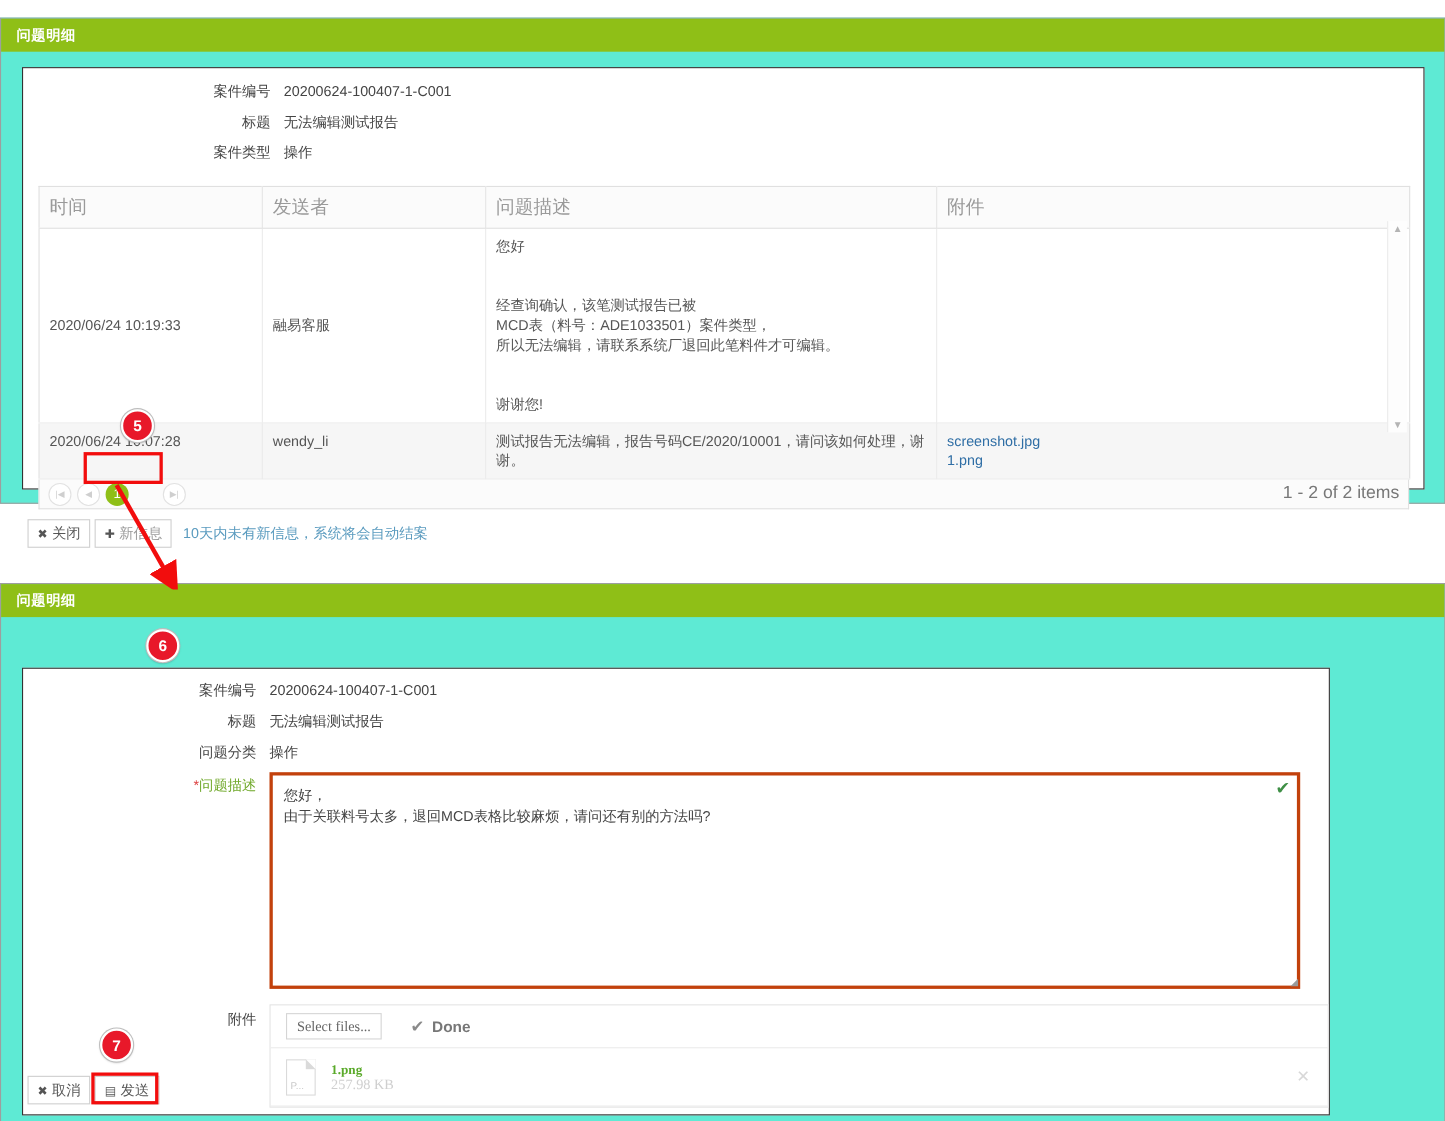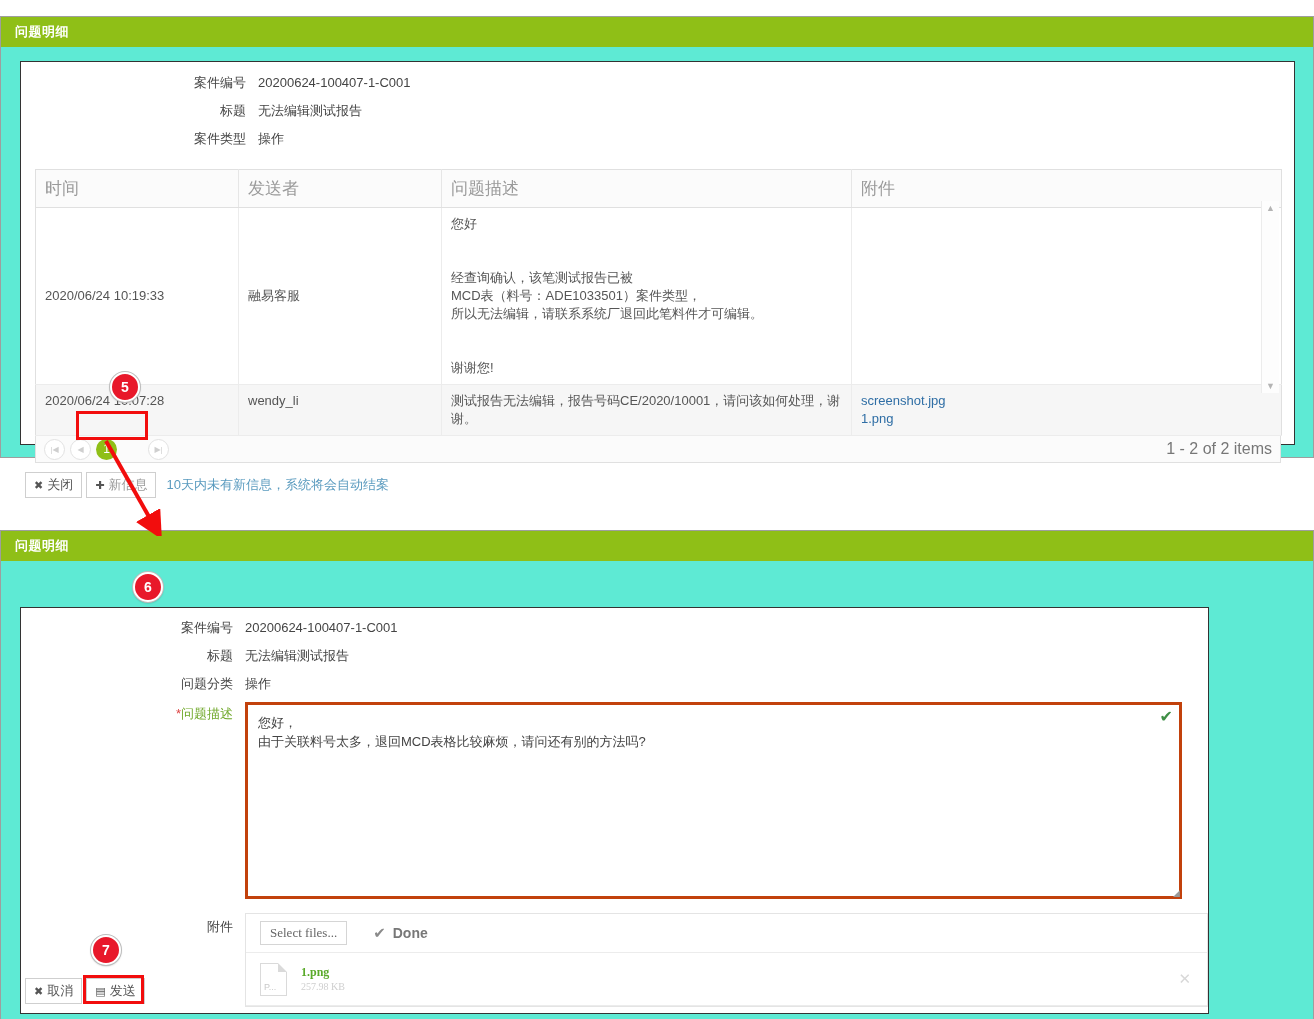--- a/index.html
+++ b/index.html
@@ -134,21 +134,21 @@
   .done .ck{color:#8a8a8a;font-size:15px;}
   .upl-row{display:flex;align-items:center;height:52px;padding:0 14px;border-bottom:1px solid #ececec;position:relative;}
   .file-ic{
     width:27px;height:33px;border:1px solid #dadada;background:#fff;
     position:relative;color:#c9c9c9;font-size:9px;
     display:flex;align-items:flex-end;padding:0 0 3px 3px;box-sizing:border-box;
   }
   .file-ic:after{content:"";position:absolute;top:-1px;right:-1px;border-width:0 9px 9px 0;border-style:solid;border-color:#fff #fff #dadada #dadada;}
   .file-meta{margin-left:14px;line-height:14px;}
   .file-name{color:#5aaa2a;font-size:12px;font-weight:bold;font-family:"Liberation Serif","DejaVu Serif",serif;}
-  .file-size{color:#cfcfcf;font-size:10px;font-family:"Liberation Serif","DejaVu Serif",serif;margin-top:1px;}
+  .file-size{color:#cfcfcf;font-size:13px;font-family:"Liberation Serif","DejaVu Serif",serif;margin-top:1px;}
   .file-x{position:absolute;right:16px;color:#d8d8d8;font-size:15px;}
 
   
   .marker{
     position:absolute;
     width:26px;height:26px;border-radius:50%;
     background:#e8182a;color:#fff;
     border:2px solid #ffffff;
     box-shadow:0 0 0 1px #bdbdbd, 0 1px 2px rgba(0,0,0,.35);
     display:flex;align-items:center;justify-content:center;

